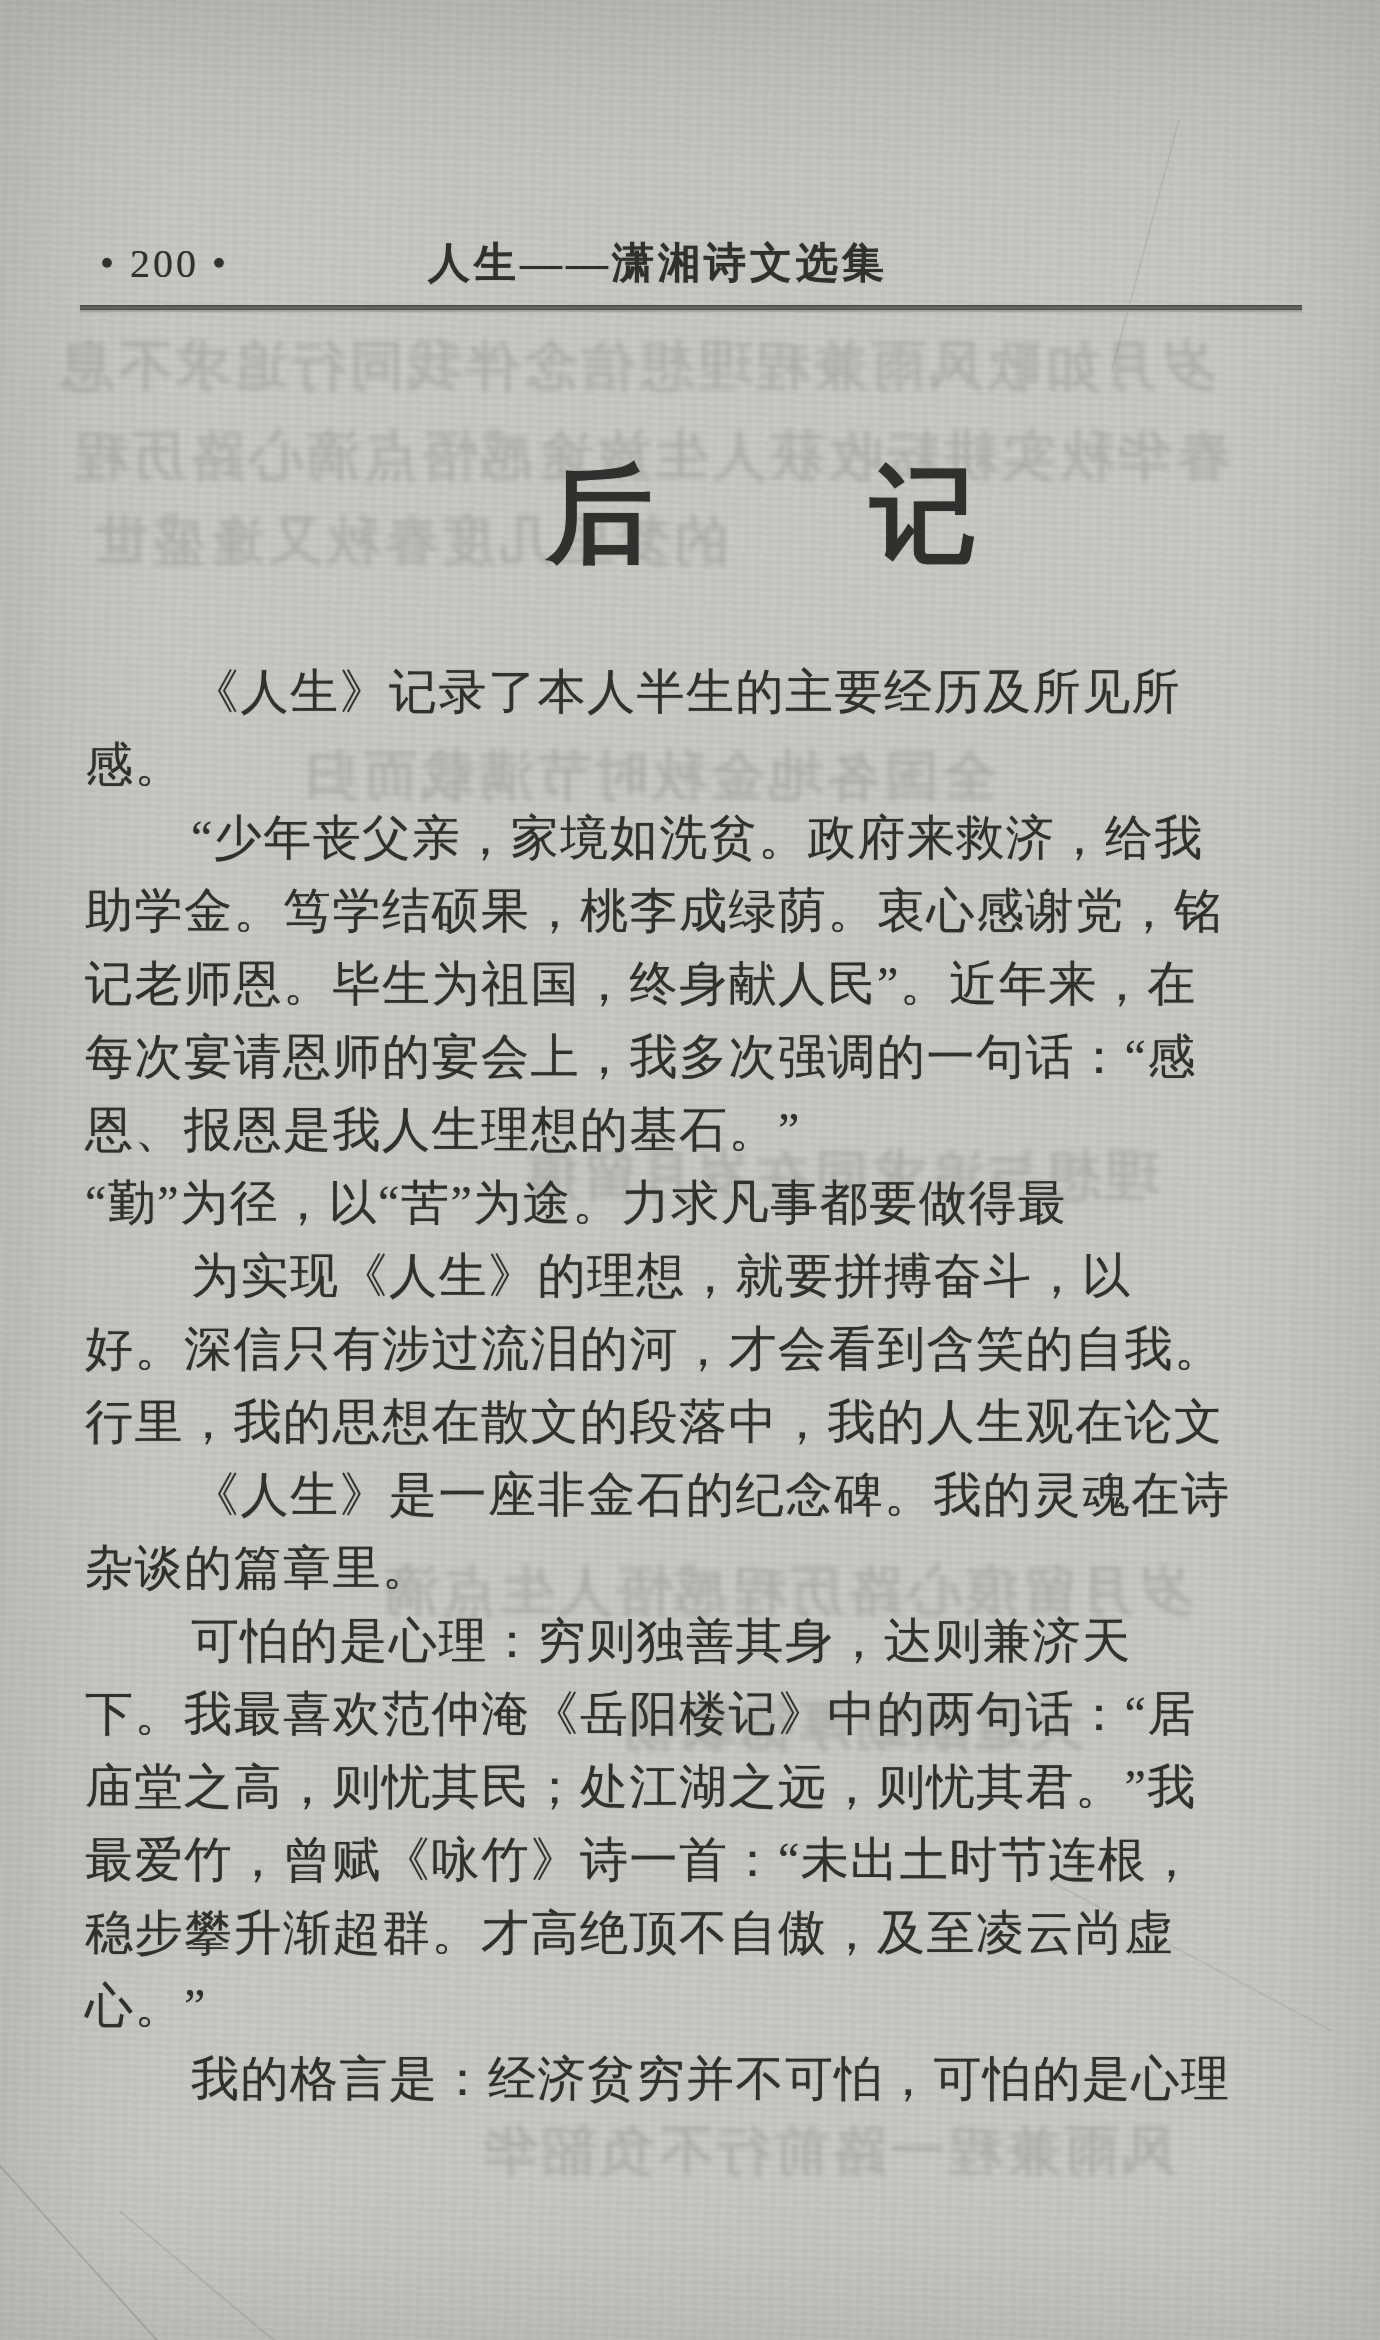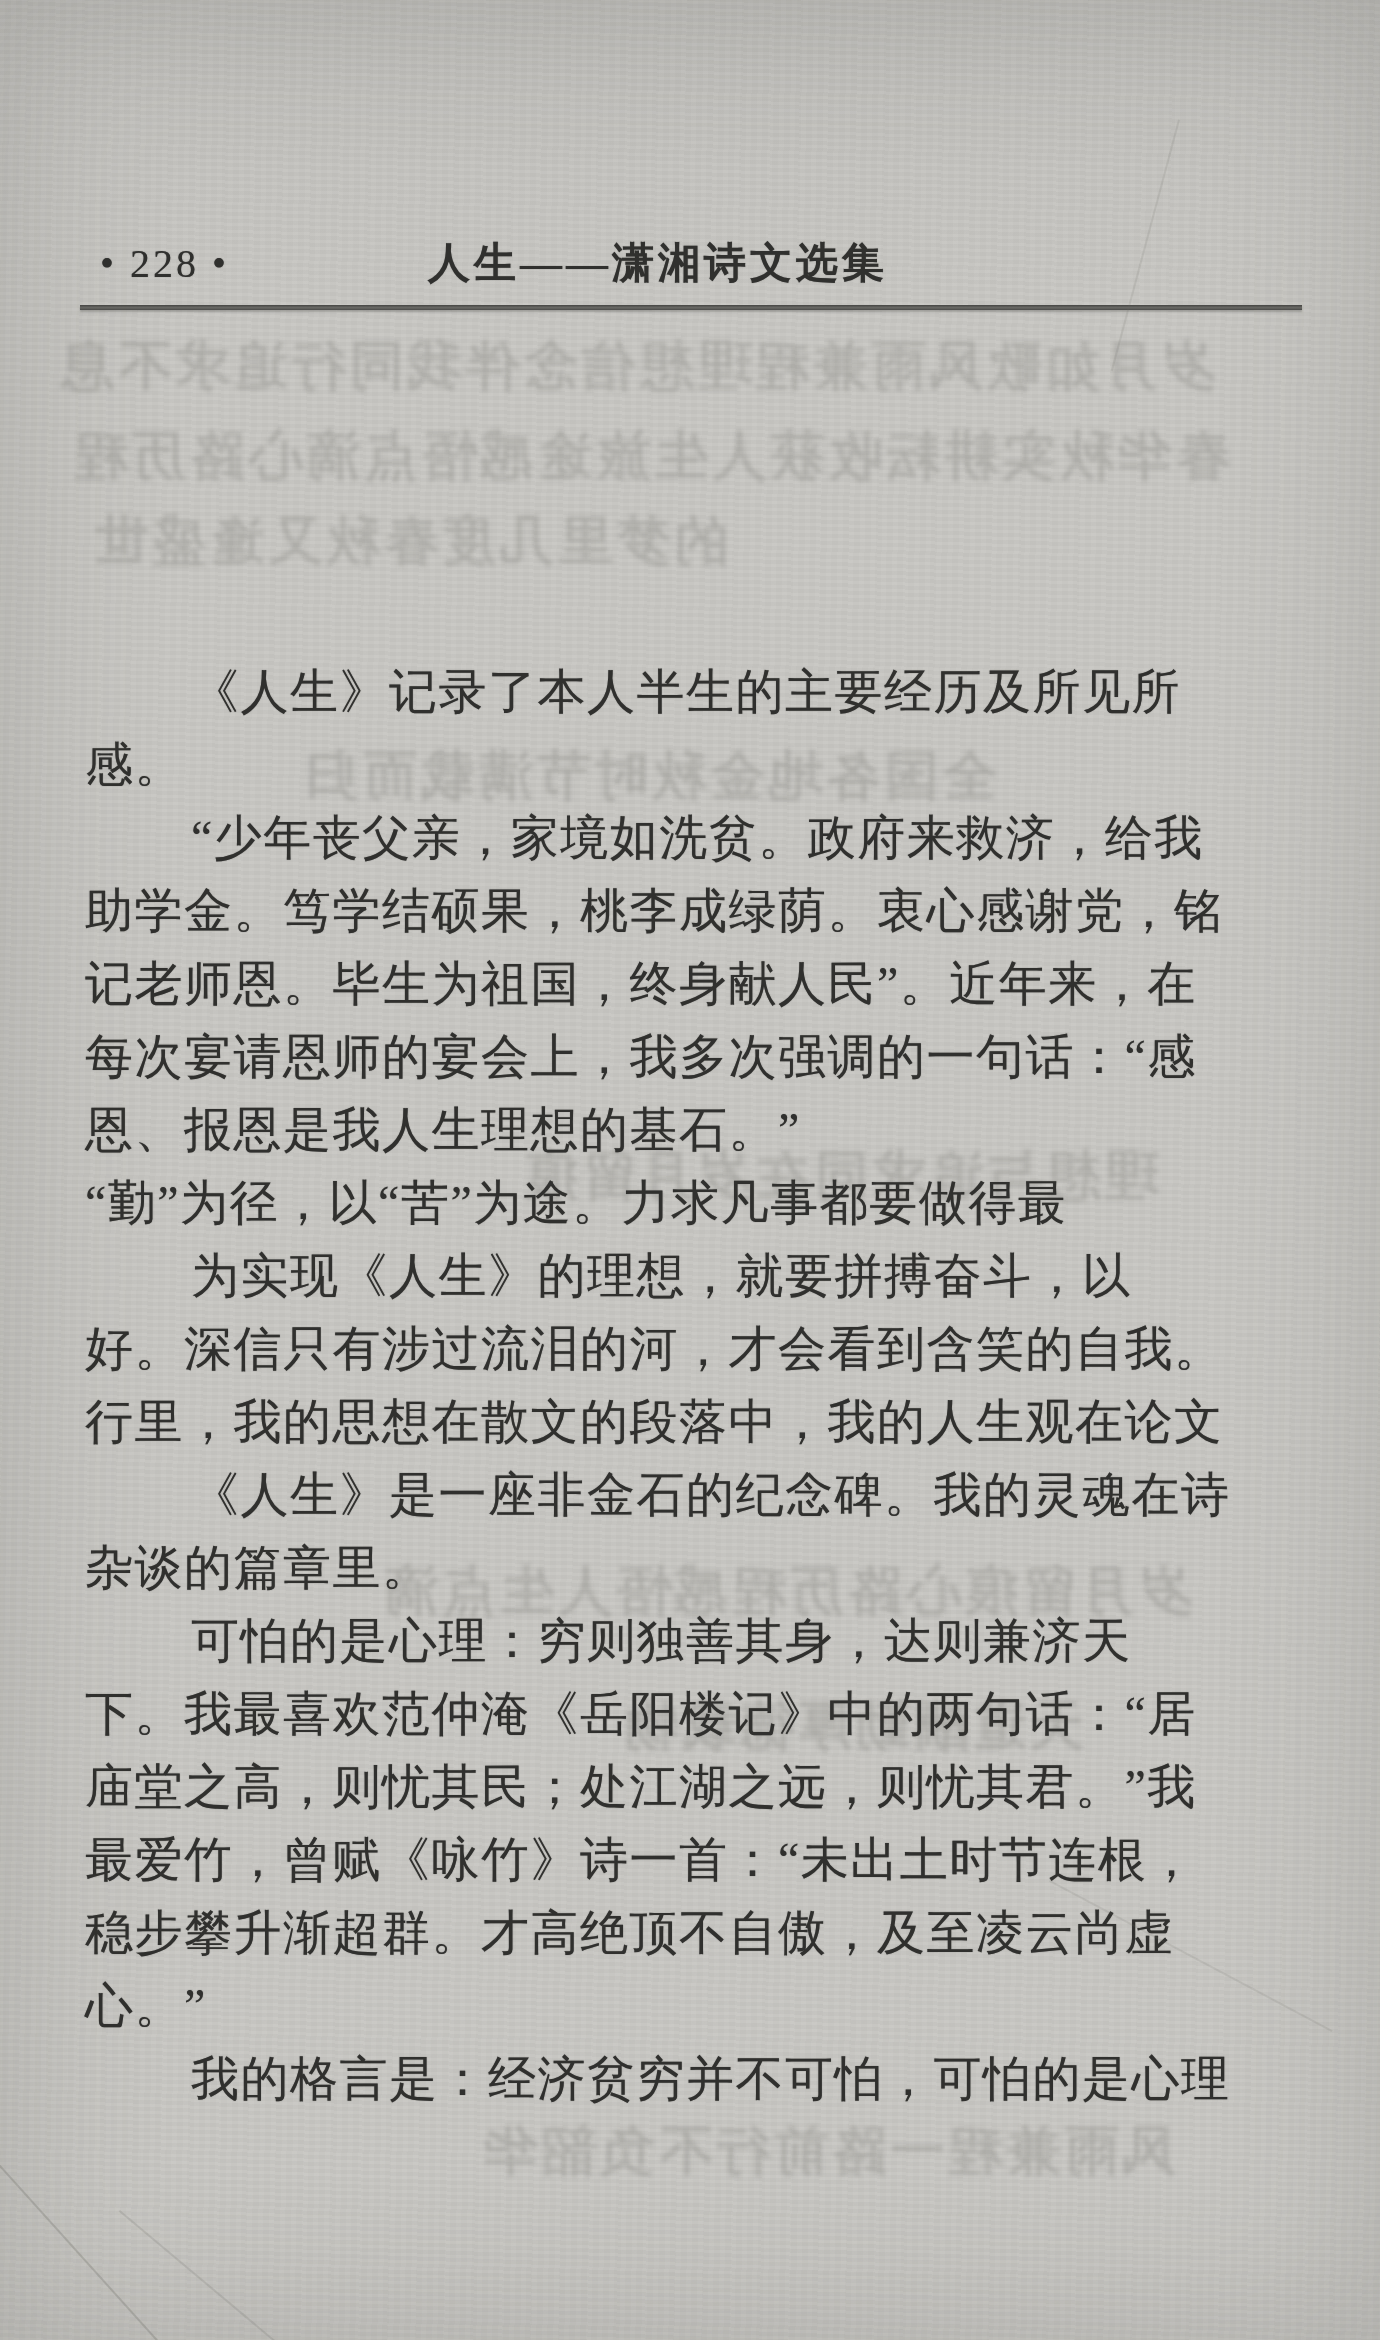--- a/index.html
+++ b/index.html
@@ -76,24 +76,25 @@
       <div class="ghost-line" style="top: 330px; left: 55px;">岁月如歌风雨兼程理想信念伴我同行追求不息</div>
       <div class="ghost-line" style="top: 420px; left: 70px;">春华秋实耕耘收获人生旅途感悟点滴心路历程</div>
       <div class="ghost-line" style="top: 505px; left: 90px;">的梦里几度春秋又逢盛世</div>
       <div class="ghost-line" style="top: 740px; left: 300px;">全国各地金秋时节满载而归</div>
       <div class="ghost-line" style="top: 1140px; left: 520px;">理想与追求同在岁月留痕</div>
       <div class="ghost-line" style="top: 1555px; left: 380px;">岁月留痕心路历程感悟人生点滴</div>
       <div class="ghost-line" style="top: 1690px; left: 620px;">天道酬勤厚德载物</div>
       <div class="ghost-line" style="top: 2115px; left: 480px;">风雨兼程一路前行不负韶华</div>
     </div>
 
-  <span class="page-num">• 228 •</span>
+  <span class="page-num">• 200 •</span>
   <span class="book-title">人生——潇湘诗文选集</span>
   <div class="head-rule"></div>
 
+  <h1 class="chapter-title">后　　记</h1>
 
   <main class="body-text">
       <div class="line indent">《人生》记录了本人半生的主要经历及所见所</div>
       <div class="line">感。</div>
       <div class="line indent">“少年丧父亲，家境如洗贫。政府来救济，给我</div>
       <div class="line">助学金。笃学结硕果，桃李成绿荫。衷心感谢党，铭</div>
       <div class="line">记老师恩。毕生为祖国，终身献人民”。近年来，在</div>
       <div class="line">每次宴请恩师的宴会上，我多次强调的一句话：“感</div>
       <div class="line">恩、报恩是我人生理想的基石。”</div>
       <div class="line">“勤”为径，以“苦”为途。力求凡事都要做得最</div>

